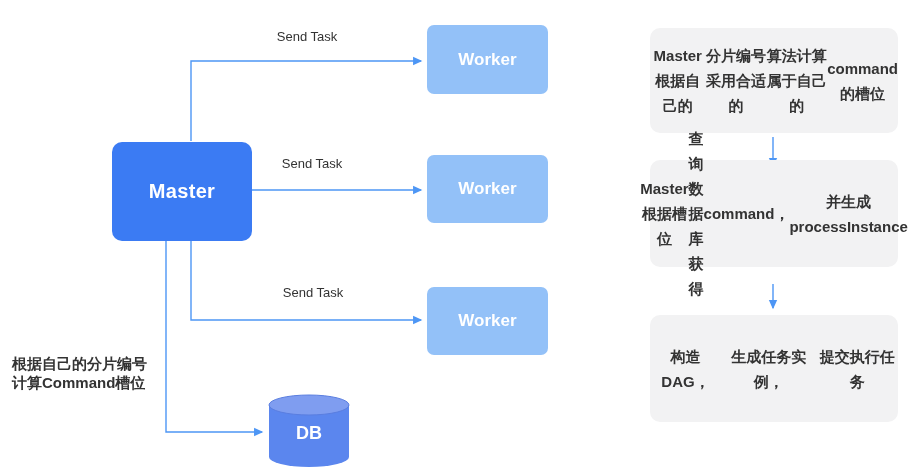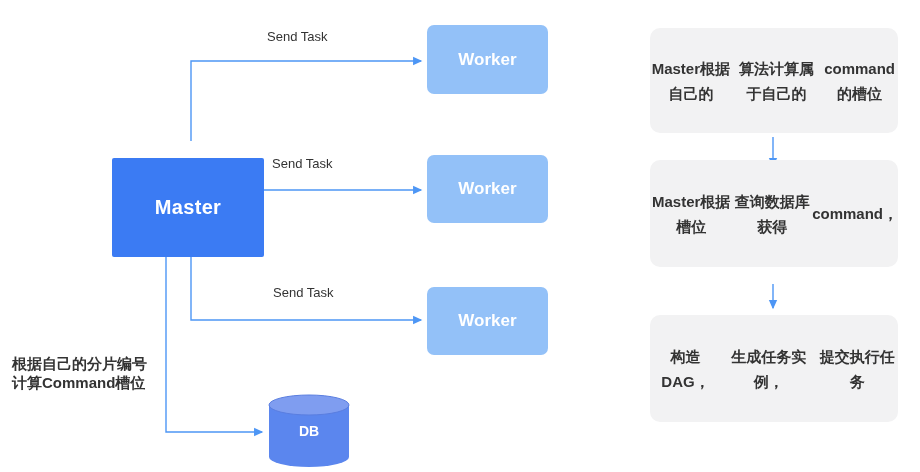--- a/index.html
+++ b/index.html
@@ -24,39 +24,39 @@
   .edge{stroke:var(--arrow);stroke-width:1.4;fill:none;}
   .arrowhead{fill:var(--arrow);}
   .db-body{fill:var(--db-fill);}
   .db-top{fill:var(--db-top-fill);stroke:var(--db-top-stroke);stroke-width:1;}
 
   .node{
     position:absolute;display:flex;align-items:center;justify-content:center;
     color:var(--node-text);font-weight:bold;
   }
   .master{
-    left:112px;top:158px;width:152px;height:99px;
-    background:var(--master-fill);border-radius:2px;font-size:20px;
+    left:112px;top:142px;width:140px;height:99px;
+    background:var(--master-fill);border-radius:10px;font-size:20px;
     letter-spacing:.3px;
   }
   .worker{
     left:427px;width:121px;height:68px;
     background:var(--worker-fill);border-radius:7px;font-size:17px;
   }
   .worker-1{top:25px;height:69px;}
   .worker-2{top:155px;}
   .worker-3{top:287px;}
 
   .db-label{
     position:absolute;left:269px;top:423px;width:80px;
-    text-align:center;color:var(--node-text);font-weight:600;font-size:14px;
+    text-align:center;color:var(--node-text);font-weight:600;font-size:18px;
   }
 
   .send-task{
-    position:absolute;width:80px;text-align:left;
+    position:absolute;width:80px;text-align:center;
     font-size:13px;color:var(--text-dark);
   }
   .send-task-1{left:267px;top:29px;}
   .send-task-2{left:272px;top:156px;}
   .send-task-3{left:273px;top:285px;}
 
   .side-note{
     position:absolute;left:12px;top:354px;width:170px;
     font-size:15px;line-height:19px;color:var(--text-dark);
   }
@@ -116,28 +116,30 @@
   <div class="send-task send-task-2">Send Task</div>
   <div class="send-task send-task-3">Send Task</div>
 
   <div class="side-note">
     <span>根据自己的分片编号</span>
     <span>计算Command槽位</span>
   </div>
 
   <div class="flow-step flow-step-1">
     <span>Master根据自己的</span>
+    <span>分片编号采用合适的</span>
     <span>算法计算属于自己的</span>
     <span>command的槽位</span>
   </div>
 
   <div class="flow-step flow-step-2">
     <span>Master根据槽位</span>
     <span>查询数据库获得</span>
     <span>command，</span>
+    <span>并生成processInstance</span>
   </div>
 
   <div class="flow-step flow-step-3">
     <span>构造DAG，</span>
     <span>生成任务实例，</span>
     <span>提交执行任务</span>
   </div>
 
 </div>
 

